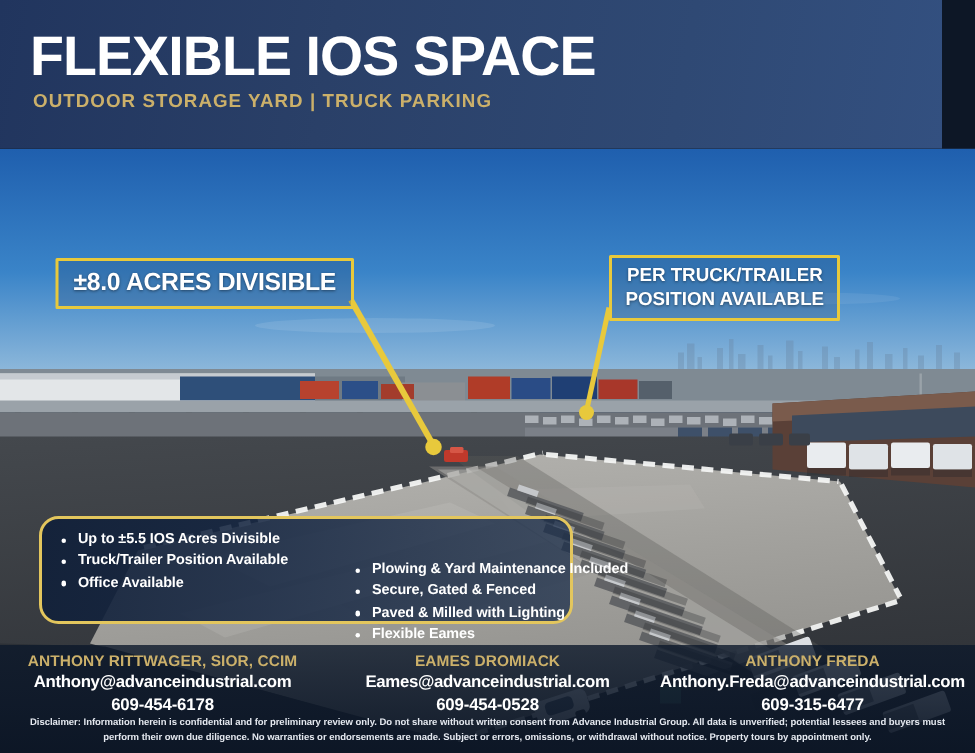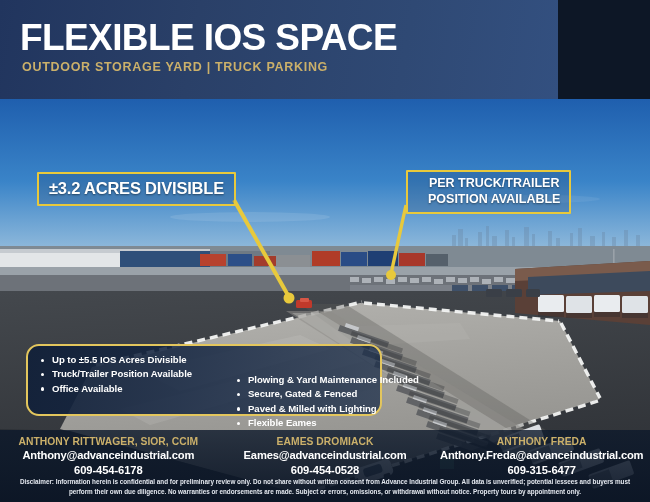--- a/index.html
+++ b/index.html
@@ -17,21 +17,21 @@
     position: relative;
     width: 650px;
     height: 502px;
     overflow: hidden;
   }
 
   
   .header {
     position: absolute;
     left: 0; top: 0;
-    width: 558px;
+    width: 628px;
     height: 99px;
     background: linear-gradient(100deg, #21355e 0%, #2a4068 35%, #2f4974 72%, #335080 100%);
     z-index: 40;
   }
   .header-title {
     position: absolute;
     left: 20px;
     top: 17px;
     font-size: 37px;
     line-height: 41px;
@@ -77,21 +77,21 @@
   }
   #callout-acres {
     left: 37px; top: 172px;
     padding: 5px 10px 6px 10px;
     font-size: 16.5px;
     line-height: 19px;
     letter-spacing: -0.2px;
   }
   #callout-position {
     left: 406px; top: 170px;
-    padding: 4px 9px 5px 20px;
+    padding: 4px 9px 5px 9px;
     font-size: 12.5px;
     line-height: 15.5px;
     letter-spacing: 0px;
     text-align: center;
   }
 
   .leader-layer {
     position: absolute;
     left: 0; top: 0;
     width: 650px; height: 502px;
@@ -445,21 +445,21 @@
     <line x1="406" y1="205" x2="391" y2="274" stroke="#e8c93c" stroke-width="3.4"></line>
     <circle cx="391" cy="275" r="5" fill="#e8c93c"></circle>
   </svg>
 
   <div class="header">
     <div class="header-title">FLEXIBLE IOS SPACE</div>
     <div class="header-sub">OUTDOOR STORAGE YARD | TRUCK PARKING</div>
   </div>
 
   <div class="callout" id="callout-acres">
-    <span>±3.2 ACRES DIVISIBLE</span>
+    <span>±8.0 ACRES DIVISIBLE</span>
   </div>
 
   <div class="callout" id="callout-position">
     <div>PER TRUCK/TRAILER</div>
     <div>POSITION AVAILABLE</div>
   </div>
 
   <div class="features">
     <div class="feat-col left">
       <div class="feat-item">Up to ±5.5 IOS Acres Divisible</div>

